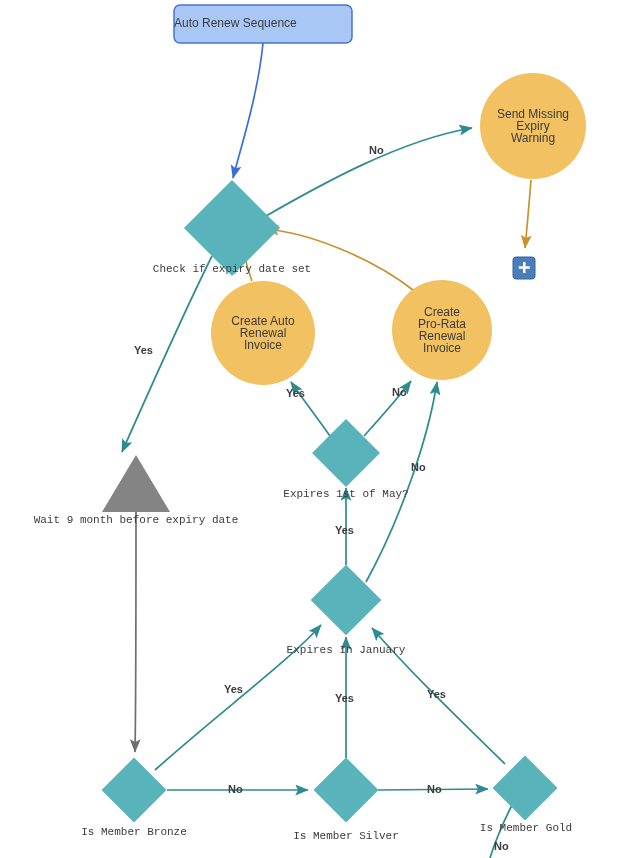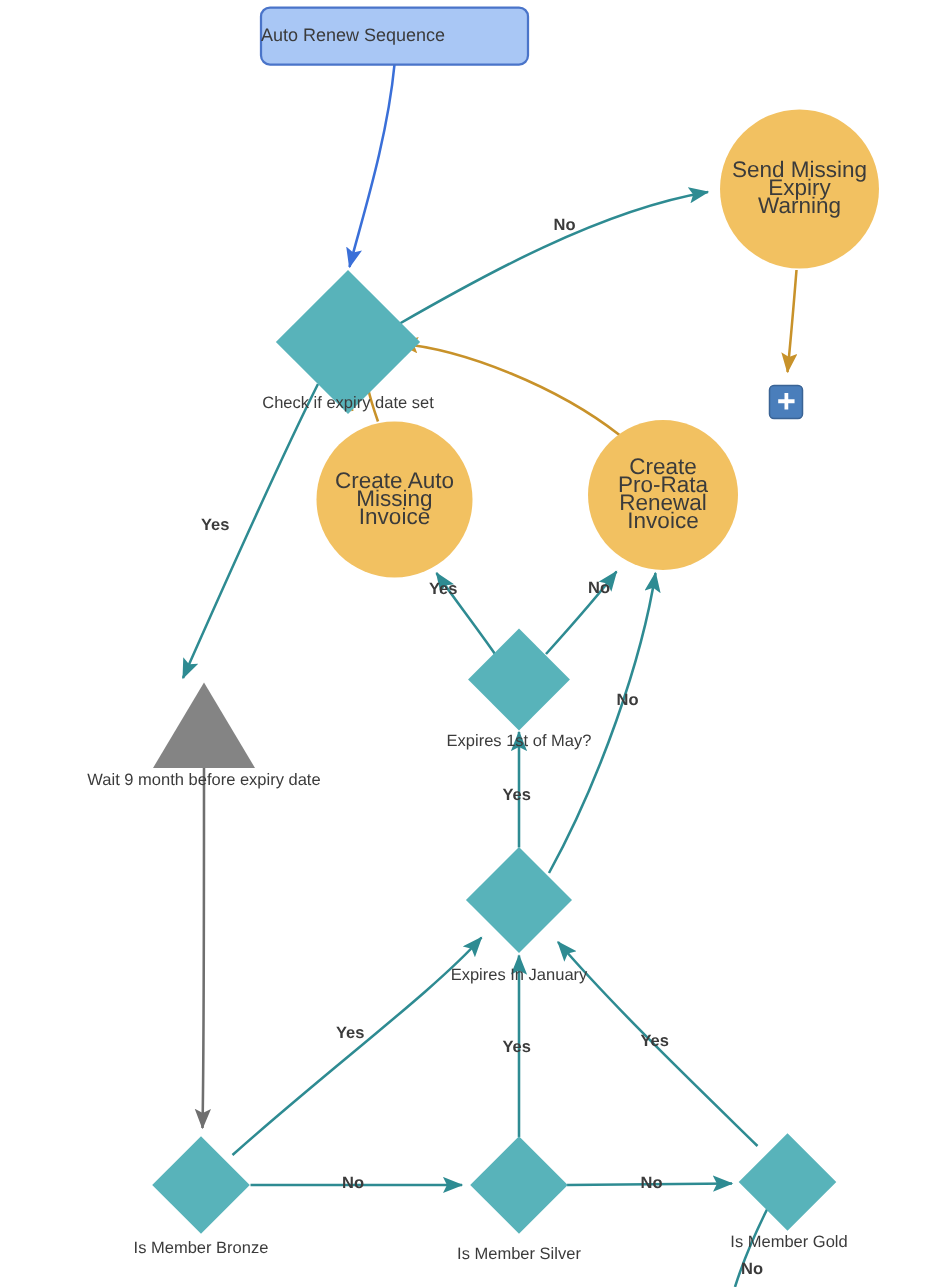--- a/index.html
+++ b/index.html
@@ -16,42 +16,42 @@
   }
   #canvas {
     position: absolute;
     left: 0;
     top: 0;
     width: 632px;
     height: 858px;
   }
   .node-label {
     position: absolute;
-    font-family: Liberation Sans, sans-serif;
+    font-family: Liberation Mono, monospace;
     font-size: 11px;
     color: #3b3b3b;
     text-align: center;
     white-space: nowrap;
     pointer-events: none;
     line-height: 13px;
   }
   .edge-label {
     position: absolute;
     font-family: "Liberation Sans", sans-serif;
     font-size: 11px;
     font-weight: bold;
     color: #3b3b3b;
     text-align: left;
     white-space: nowrap;
     line-height: 12px;
   }
   .circle-text {
     position: absolute;
     font-family: "Liberation Sans", sans-serif;
-    font-size: 15px;
+    font-size: 12px;
     color: #3b3b3b;
     text-align: center;
     line-height: 12px;
     white-space: pre-line;
   }
   .box-text {
     position: absolute;
     font-family: "Liberation Sans", sans-serif;
     font-size: 12px;
     color: #3b3b3b;
@@ -148,21 +148,21 @@
 
   <div class="box-text" style="left:174px; top:16px; width:178px;">Auto Renew Sequence</div>
 
   <div class="node-label" style="left:132px; top:263px; width:200px;">Check if expiry date set</div>
 
   <div class="circle-text" style="left:483px; top:108px; width:100px;">Send Missing
 Expiry
 Warning</div>
 
   <div class="circle-text" style="left:213px; top:315px; width:100px;">Create Auto
-Missing
+Renewal
 Invoice</div>
 
   <div class="circle-text" style="left:392px; top:306px; width:100px;">Create
 Pro-Rata
 Renewal
 Invoice</div>
 
   <div class="node-label" style="left:246px; top:488px; width:200px;">Expires 1st of May?</div>
 
   <div class="node-label" style="left:18px; top:514px; width:236px;">Wait 9 month before expiry date</div>

